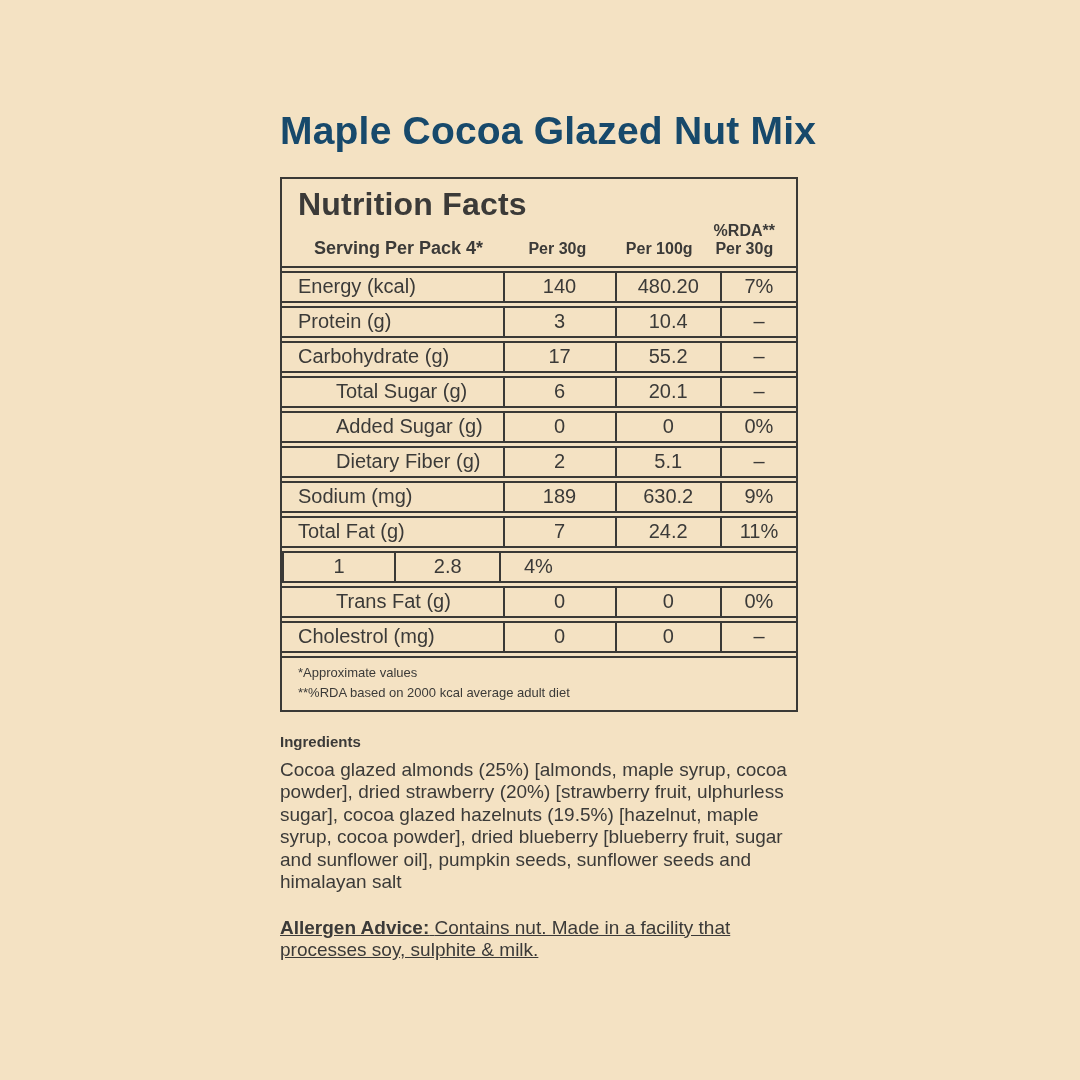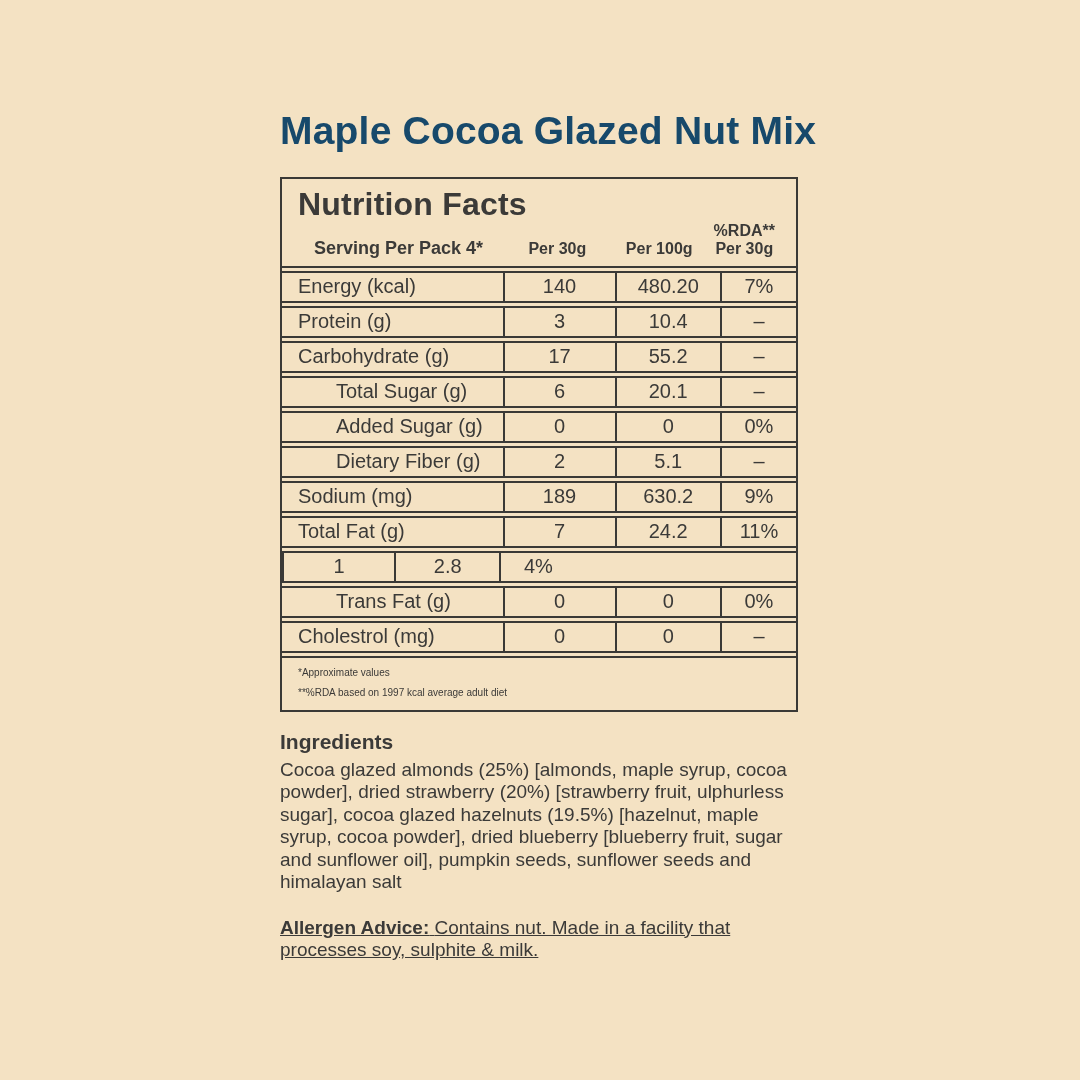--- a/index.html
+++ b/index.html
@@ -89,28 +89,28 @@
   .nf-row.indent .nf-label { padding-left: 54px; }
   .nf-row .cell {
     border-left: 2.5px solid var(--border);
     text-align: center;
     line-height: 27px;
   }
   .nf-foot {
     margin-top: 3px;
     border-top: 2.5px solid var(--border);
     padding: 5px 16px 7px;
-    font-size: 10px;
+    font-size: 13px;
   }
   .nf-foot div { line-height: 20px; }
   
   .ingredients { margin-top: 18px; }
   .ingredients h3 {
     margin: 0 0 5px;
-    font-size: 21px;
+    font-size: 15px;
     font-weight: 700;
     line-height: 24px;
   }
   .ingredients p,
   .allergen {
     margin: 0;
     font-size: 19px;
     line-height: 22.5px;
   }
   .allergen { margin-top: 23px; text-decoration: underline; }
@@ -211,21 +211,21 @@
   <div class="nf-row">
     <div class="nf-label">Cholestrol (mg)</div>
     <div class="cell c1">0</div>
     <div class="cell c2">0</div>
     <div class="cell c3">–</div>
   </div>
 </div>
 
     <footer class="nf-foot">
       <div>*Approximate values</div>
-      <div>**%RDA based on 1997 kcal average adult diet</div>
+      <div>**%RDA based on 2000 kcal average adult diet</div>
     </footer>
 
   </section>
 
   <section class="ingredients">
     <h3>Ingredients</h3>
     <p>Cocoa glazed almonds (25%) [almonds, maple syrup, cocoa powder], dried strawberry (20%) [strawberry fruit, ulphurless sugar], cocoa glazed hazelnuts (19.5%) [hazelnut, maple syrup, cocoa powder], dried blueberry [blueberry fruit, sugar and sunflower oil], pumpkin seeds, sunflower seeds and himalayan salt</p>
   </section>
 
   <p class="allergen"><strong>Allergen Advice:</strong> <span>Contains nut. Made in a facility that processes soy, sulphite &amp; milk.</span></p>

